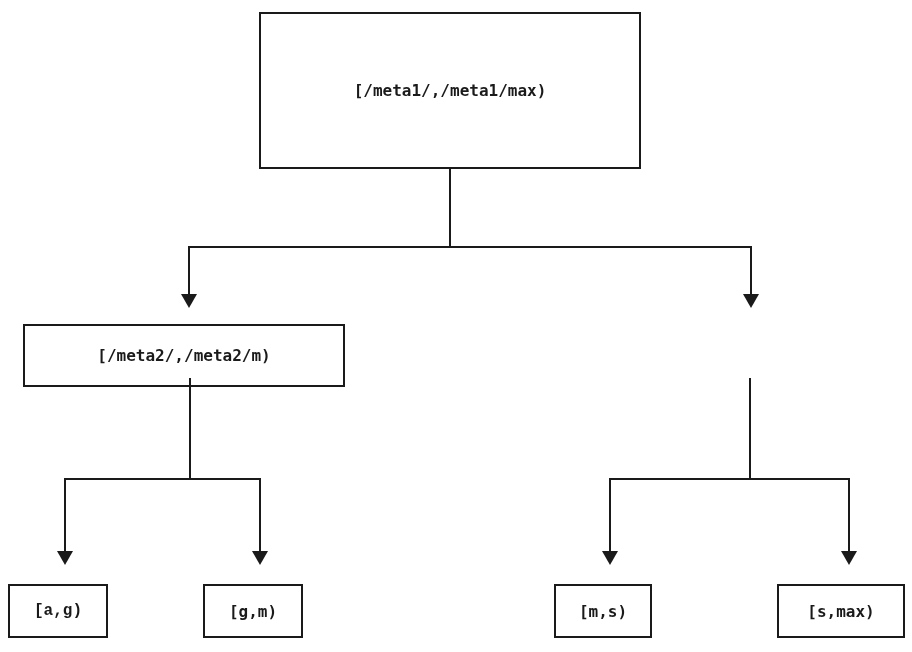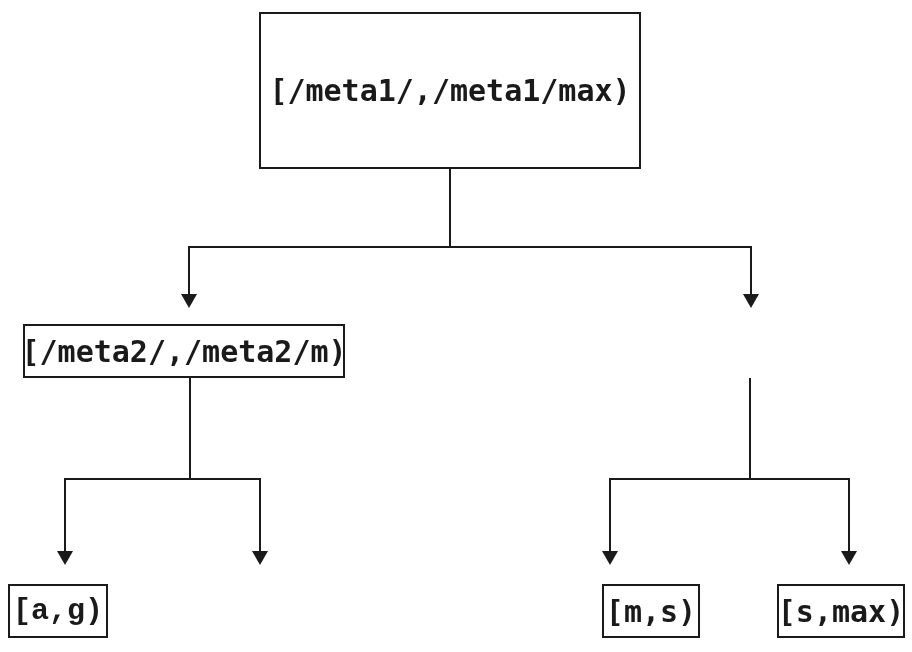--- a/index.html
+++ b/index.html
@@ -18,44 +18,44 @@
   .node {
     position: absolute;
     box-sizing: border-box;
     border: 2px solid var(--line, #1a1a1a);
     background: var(--bg, #ffffff);
     display: flex;
     align-items: center;
     justify-content: center;
     font-family: "DejaVu Sans Mono", monospace;
     font-weight: bold;
-    font-size: 30px;
+    font-size: 16px;
     color: var(--text, #1a1a1a);
     white-space: nowrap;
   }
   .vline, .hline {
     position: absolute;
     background: var(--line, #1a1a1a);
   }
   .arrow-down {
     position: absolute;
     width: 0;
     height: 0;
     border-left: 8px solid transparent;
     border-right: 8px solid transparent;
     border-top: 14px solid var(--line, #1a1a1a);
   }
 
   
   .node-root      { left: 259px; top: 12px;  width: 382px; height: 157px; }
-  .node-mid-left  { left: 23px;  top: 324px; width: 322px; height: 54px; }
+  .node-mid-left  { left: 23px;  top: 324px; width: 322px; height: 63px; }
   .node-mid-right { left: 584px; top: 324px; width: 321px; height: 54px; }
   .leaf-ag        { left: 8px;   top: 584px; width: 100px; height: 54px; font-family: Liberation Mono, monospace; }
   .leaf-gm        { left: 203px; top: 584px; width: 100px; height: 54px; }
-  .leaf-ms        { left: 554px; top: 584px; width: 98px;  height: 54px; margin-left: 48px; }
+  .leaf-ms        { left: 554px; top: 584px; width: 98px;  height: 54px; }
   .leaf-smax      { left: 777px; top: 584px; width: 128px; height: 54px; }
 
   
   .c-root-stem     { left: 449px; top: 169px; width: 2px;   height: 78px; }
   .c-root-branch   { left: 188px; top: 246px; width: 564px; height: 2px; }
   .c-root-drop-l   { left: 188px; top: 246px; width: 2px;   height: 50px; }
   .c-root-drop-r   { left: 750px; top: 246px; width: 2px;   height: 50px; }
   .a-root-l        { left: 181px; top: 294px; }
   .a-root-r        { left: 743px; top: 294px; }
 
@@ -86,20 +86,23 @@
 
   <div class="node node-mid-left">
     <span>[/meta2/,/meta2/m)</span>
   </div>
 
 
   <div class="node leaf-ag">
     <span>[a,g)</span>
   </div>
 
+  <div class="node leaf-gm">
+    <span>[g,m)</span>
+  </div>
 
   <div class="node leaf-ms">
     <span>[m,s)</span>
   </div>
 
   <div class="node leaf-smax">
     <span>[s,max)</span>
   </div>
 
   <div class="vline c-root-stem"></div>

